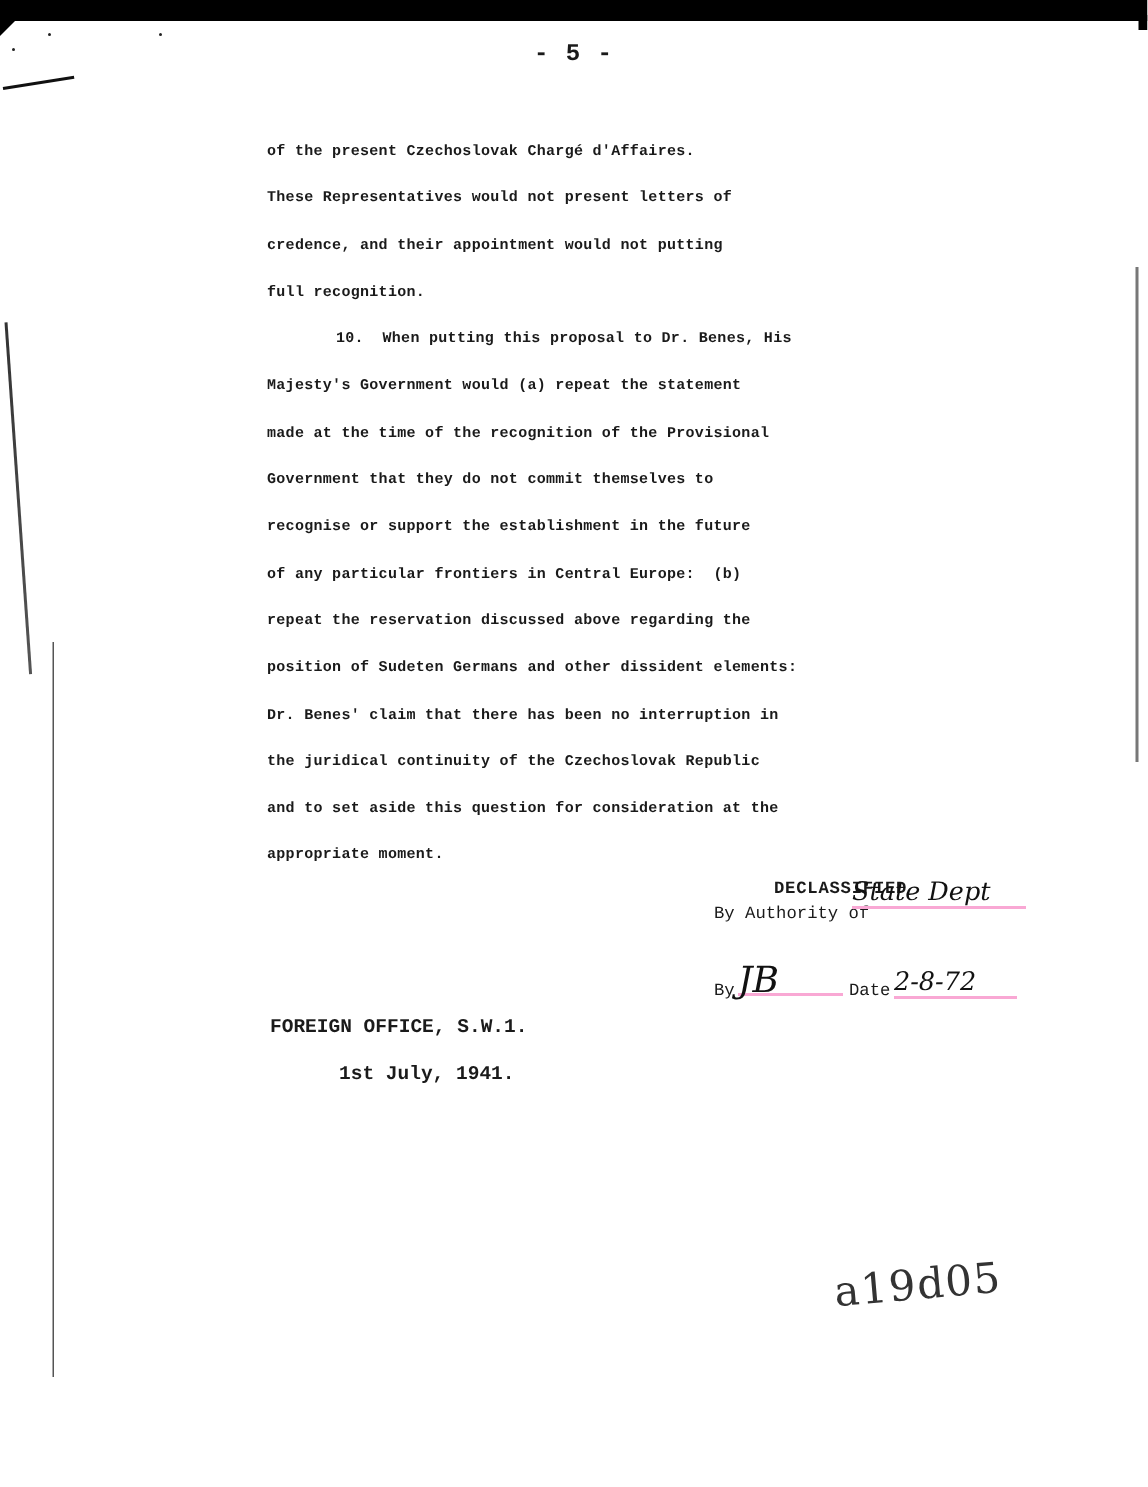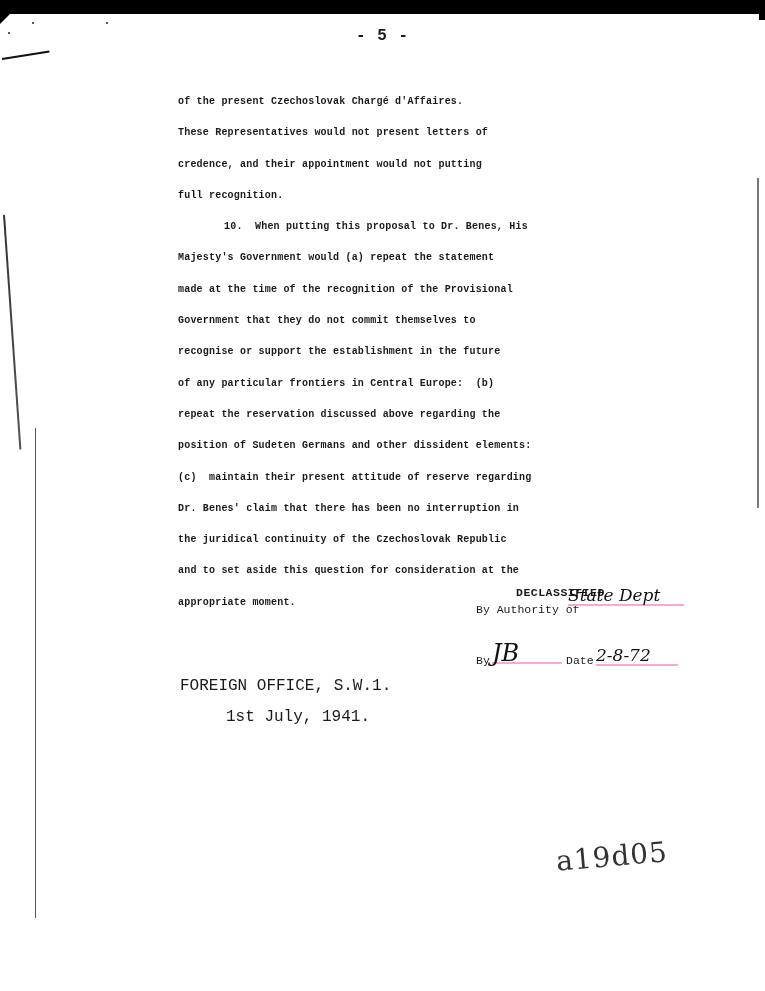--- a/index.html
+++ b/index.html
@@ -145,22 +145,22 @@
     position: absolute;
     left: 98px; top: 68px;
   }
   .stamp .date-hand {
     position: absolute;
     left: 128px; top: 60px;
     width: 82px;
   }
   .closing {
     position: absolute;
-    font-size: 16px;
-    font-weight: normal;
+    font-size: 13px;
+    font-weight: bold;
     white-space: pre;
   }
   .closing.office { left: 180px; top: 677px; }
   .closing.date { left: 226px; top: 708px; }
   .archive-note {
     position: absolute;
     left: 556px;
     top: 840px;
     font-family: "DejaVu Serif", serif;
     font-size: 28px;
@@ -191,21 +191,20 @@
   <span class="line">credence, and their appointment would not putting</span>
   <span class="line">full recognition.</span>
   <span class="line indent">10.  When putting this proposal to Dr. Benes, His</span>
   <span class="line">Majesty's Government would (a) repeat the statement</span>
   <span class="line">made at the time of the recognition of the Provisional</span>
   <span class="line">Government that they do not commit themselves to</span>
   <span class="line">recognise or support the establishment in the future</span>
   <span class="line">of any particular frontiers in Central Europe:  (b)</span>
   <span class="line">repeat the reservation discussed above regarding the</span>
   <span class="line">position of Sudeten Germans and other dissident elements:</span>
-  <span class="line">(c)  maintain their present attitude of reserve regarding</span>
   <span class="line">Dr. Benes' claim that there has been no interruption in</span>
   <span class="line">the juridical continuity of the Czechoslovak Republic</span>
   <span class="line">and to set aside this question for consideration at the</span>
   <span class="line">appropriate moment.</span>
 </div>
 
 <div class="stamp">
   <span class="stamp-title">DECLASSIFIED</span>
   <span class="stamp-authority">By Authority of</span>
   <span class="hand auth-hand">State Dept</span>

